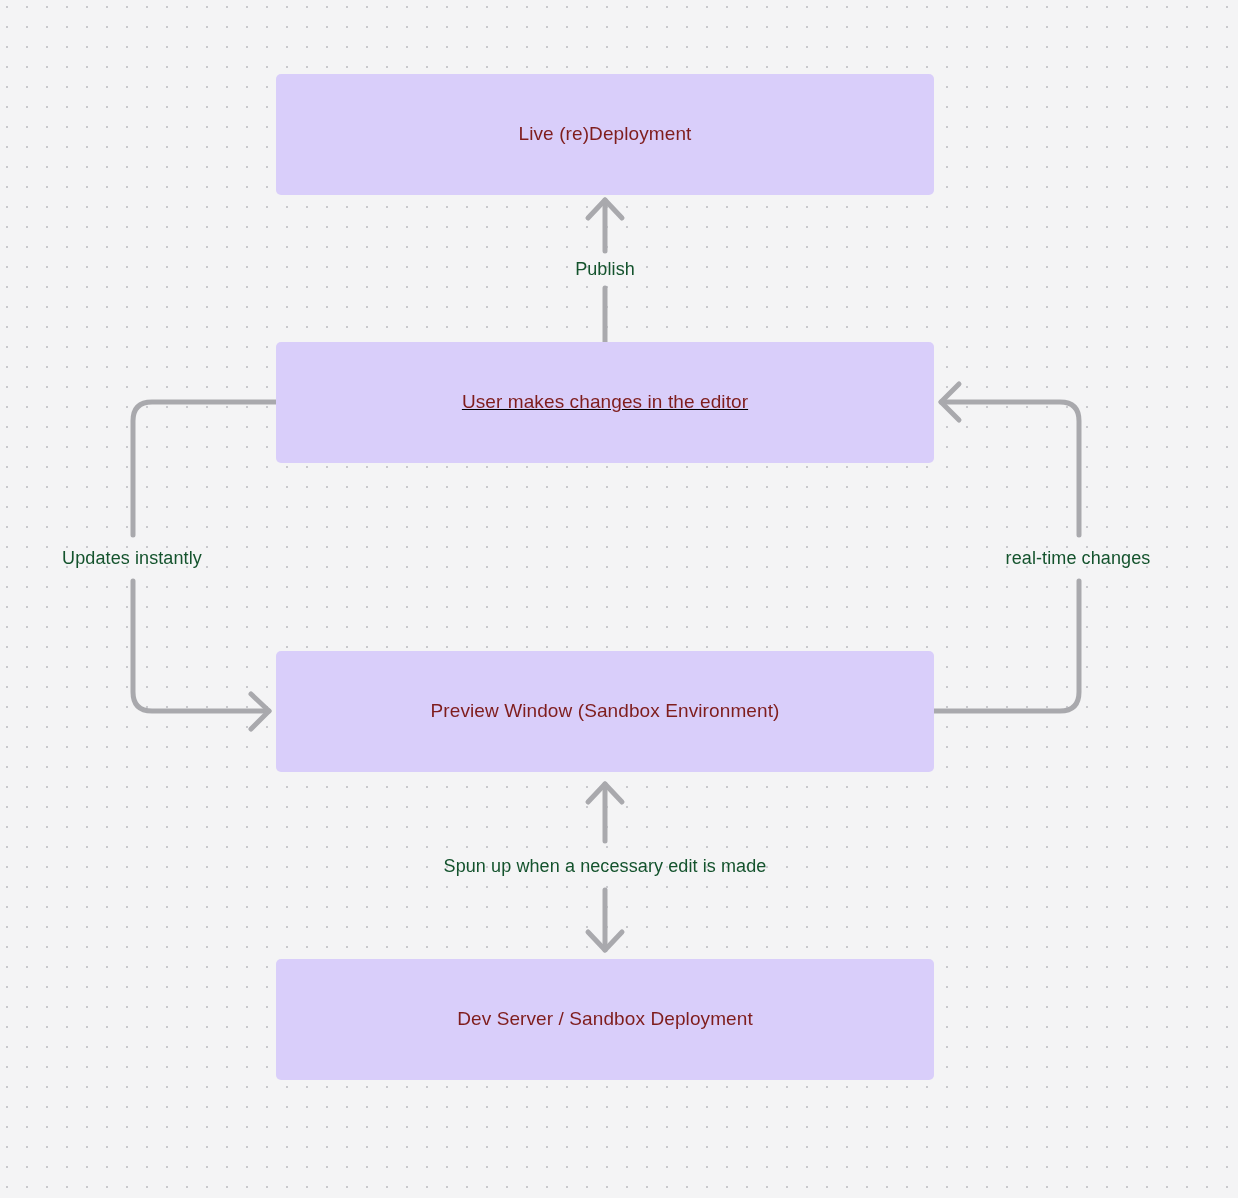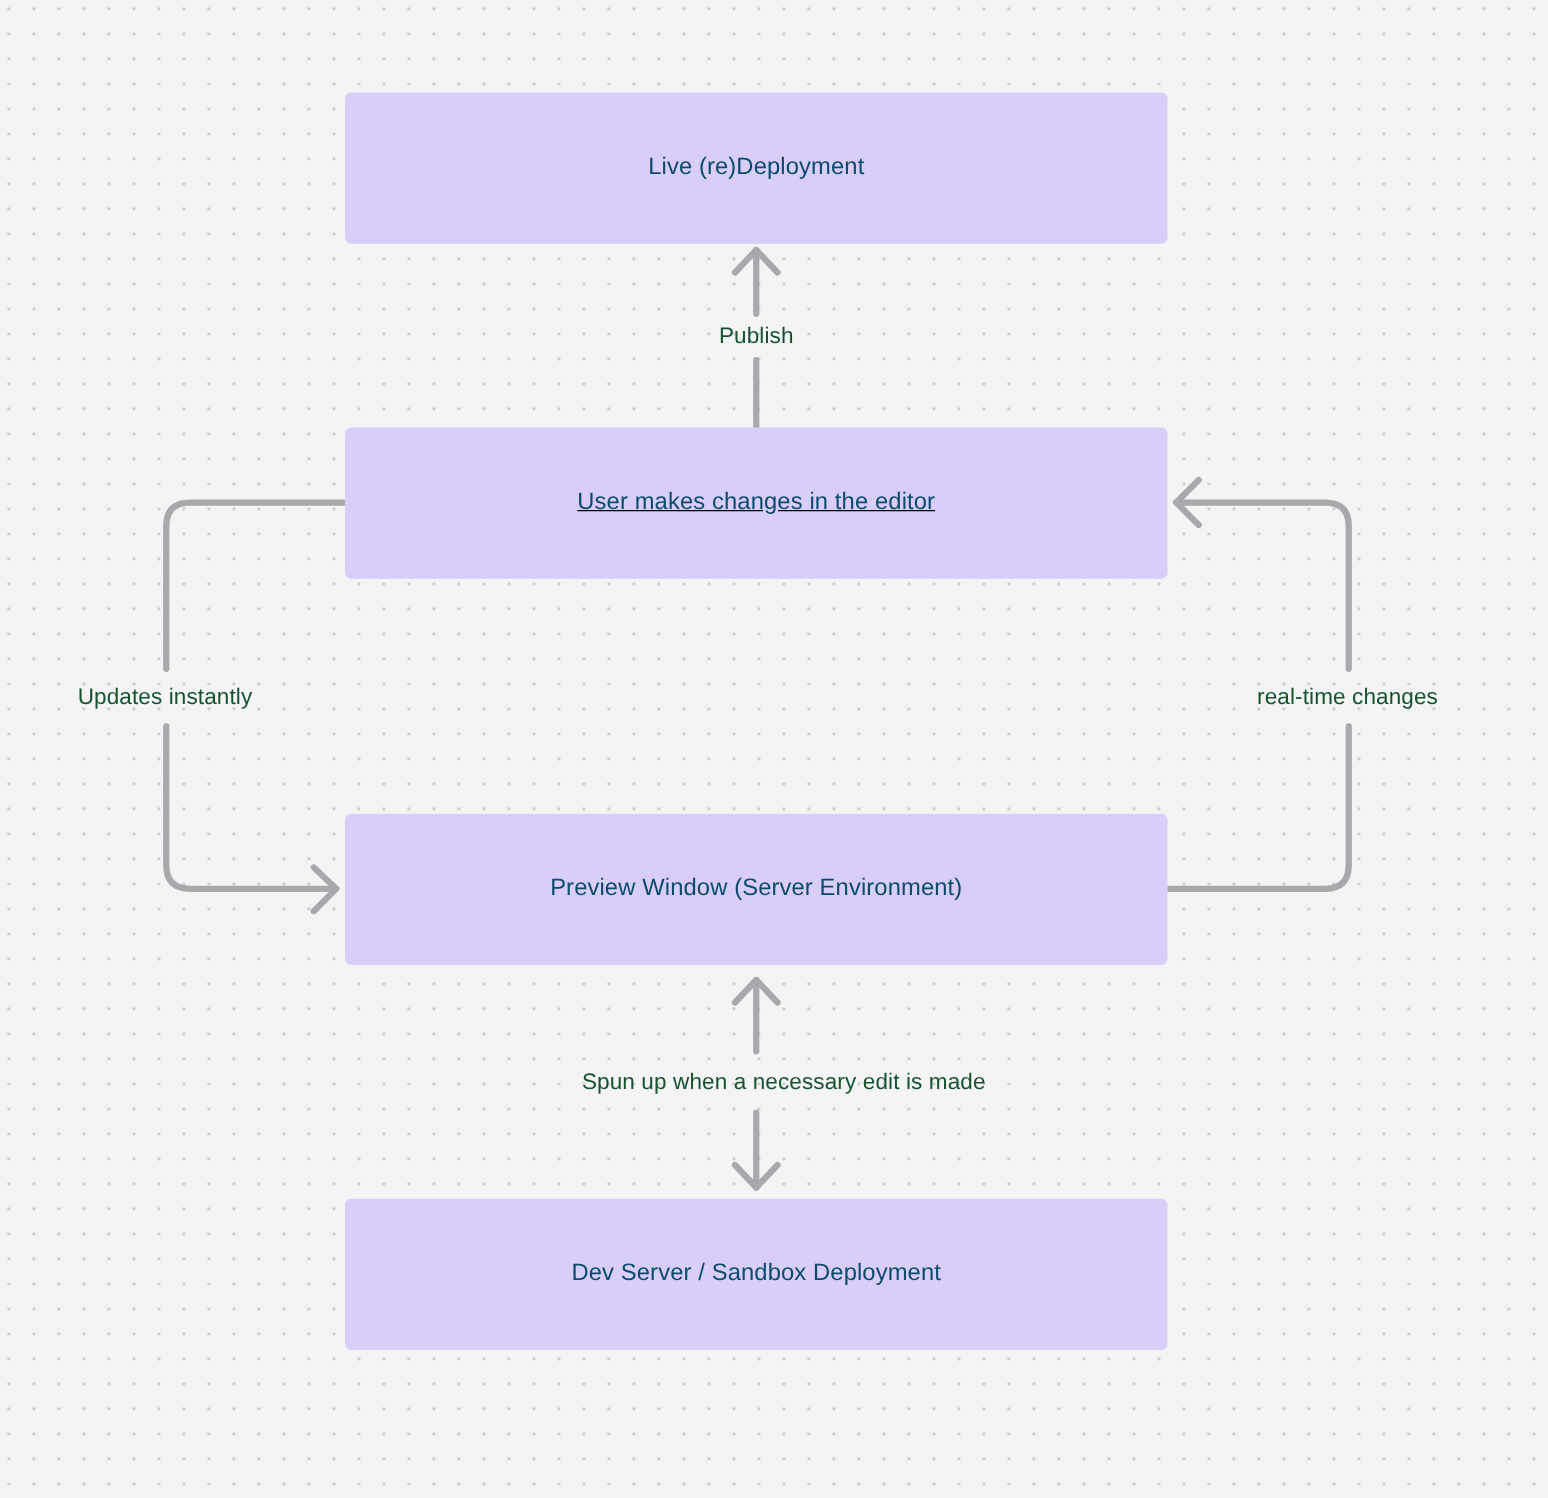--- a/index.html
+++ b/index.html
@@ -36,21 +36,21 @@
     position: absolute;
     background: #d9cefa;
     border-radius: 5px;
     display: flex;
     align-items: center;
     justify-content: center;
     box-sizing: border-box;
   }
   .node-label {
     font-size: 19px;
-    color: #0c4a6e;
+    color: #7f1d1d;
     letter-spacing: 0.1px;
     text-align: right;
     line-height: 1.3;
     white-space: nowrap;
   }
 
   #node-live      { left: 276px; top: 74px;  width: 658px; height: 121px; }
   #node-user      { left: 276px; top: 342px; width: 658px; height: 121px; text-decoration: underline; }
   #node-preview   { left: 276px; top: 651px; width: 658px; height: 121px; }
   #node-devserver { left: 276px; top: 959px; width: 658px; height: 121px; }
@@ -61,21 +61,21 @@
     color: #14532d;
     white-space: nowrap;
     letter-spacing: 0.1px;
     background: transparent;
     transform: translate(-50%, -50%);
     text-align: center;
   }
   #label-publish       { left: 605px; top: 269px; }
   #label-updates       { left: 132px; top: 558px; }
   #label-realtime      { left: 1078px; top: 558px; }
-  #label-spun          { left: 605px; top: 866px; margin-left: 22px; }
+  #label-spun          { left: 605px; top: 866px; }
 </style>
 </head>
 <body>
 
 <div id="canvas">
 
   <svg id="edges" viewBox="0 0 1238 1198" xmlns="http://www.w3.org/2000/svg">
 
     <g>
       <path d="M 605 342 L 605 288" fill="none" stroke="#a9a9ad" stroke-width="5" stroke-linecap="round"></path>
@@ -105,21 +105,21 @@
 
   <div class="node" id="node-live">
     <span class="node-label">Live (re)Deployment</span>
   </div>
 
   <div class="node" id="node-user">
     <span class="node-label">User makes changes in the editor</span>
   </div>
 
   <div class="node" id="node-preview">
-    <span class="node-label">Preview Window (Server Environment)</span>
+    <span class="node-label">Preview Window (Sandbox Environment)</span>
   </div>
 
   <div class="node" id="node-devserver">
     <span class="node-label">Dev Server / Sandbox Deployment</span>
   </div>
 
   <div class="edge-label" id="label-publish">Publish</div>
 
   <div class="edge-label" id="label-updates">Updates instantly</div>
 

